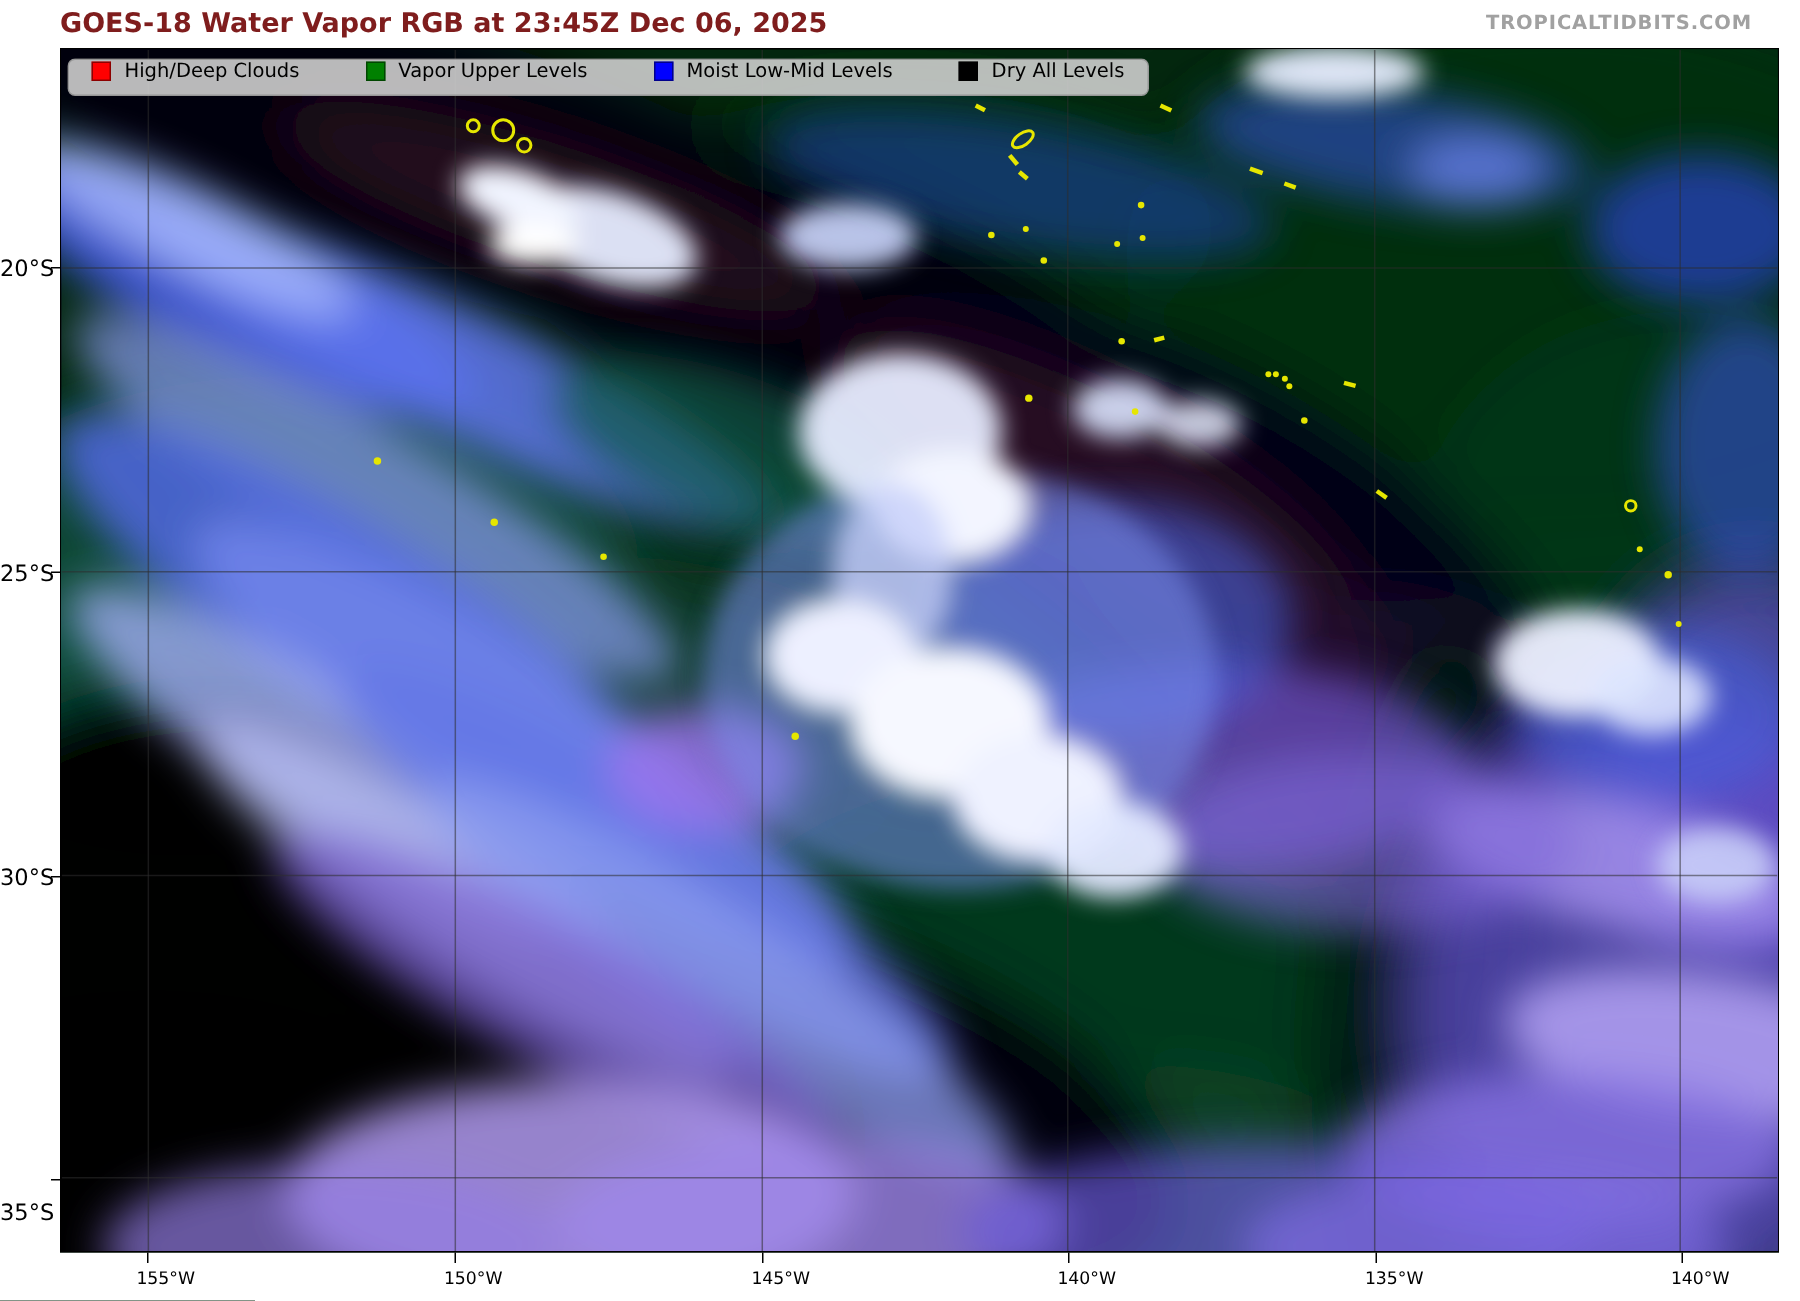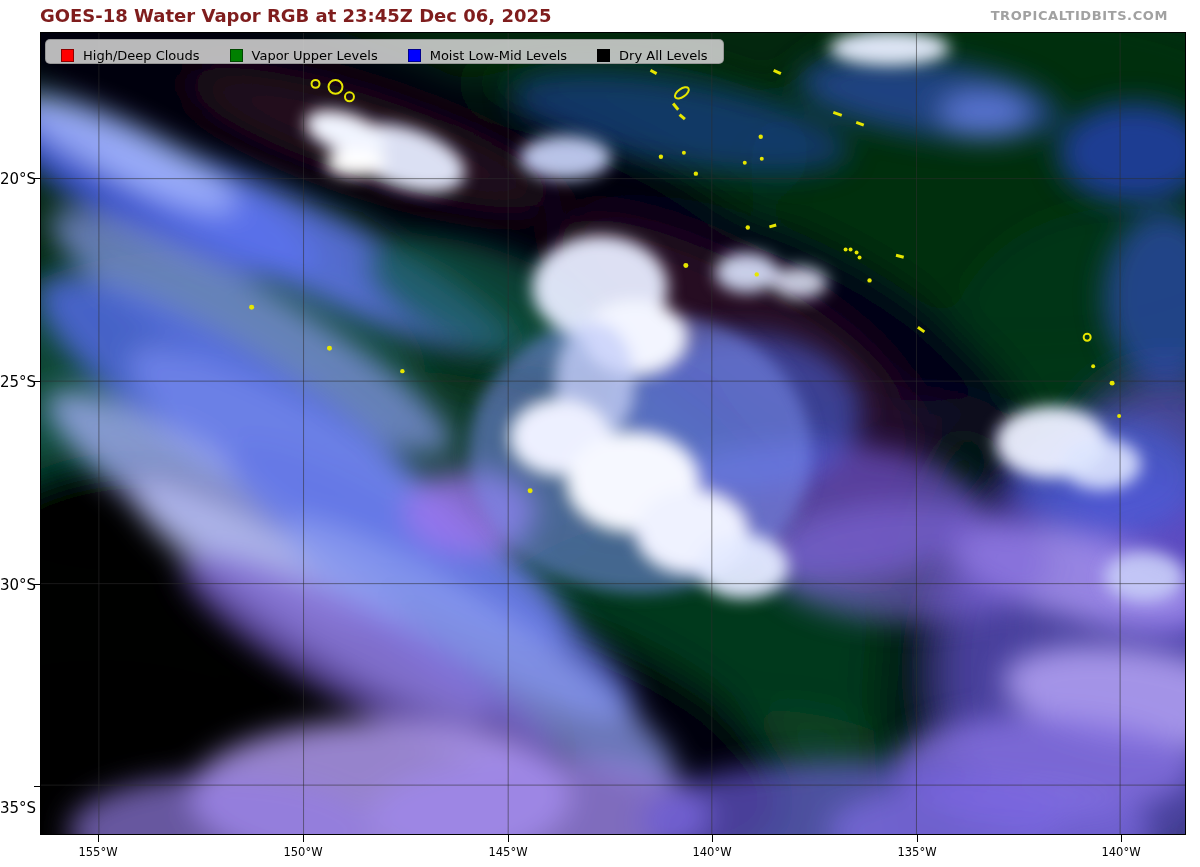--- a/index.html
+++ b/index.html
@@ -14,37 +14,37 @@
   .watermark{
     position:absolute;top:8px;right:32px;font-size:13px;font-weight:bold;
     color:#a1a1a1;letter-spacing:0.6px;white-space:nowrap;
   }
   .map-frame{
     position:absolute;left:40px;top:32px;width:1146px;height:803px;
     border:1px solid #000;box-sizing:border-box;background:#04250f;overflow:hidden;
   }
   .map-frame svg{position:absolute;left:0;top:0;display:block;}
   .legend{
-    position:absolute;left:45px;top:39px;height:23px;display:flex;align-items:flex-end;
-    gap:30px;padding:0 15px;background:rgba(211,211,211,0.88);
+    position:absolute;left:45px;top:39px;height:23px;display:flex;align-items:flex-start;
+    gap:44px;padding:0 15px;background:rgba(211,211,211,0.88);
     border:1px solid rgba(130,130,130,0.65);border-radius:5px;z-index:6;
   }
   .legend-item{display:flex;align-items:center;gap:9px;}
   .swatch{width:13px;height:13px;border:1px solid rgba(0,0,0,0.45);box-sizing:border-box;}
   .swatch-red{background:#ff0000;}
   .swatch-green{background:#008000;}
   .swatch-blue{background:#0000ff;}
   .swatch-black{background:#000000;}
   .legend-label{font-size:13px;color:#000;white-space:nowrap;}
   .ytick-label{
     position:absolute;left:0;width:31px;text-align:left;font-size:15px;color:#000;
   }
   .ytick-mark{position:absolute;left:34px;width:6px;height:1px;background:#000;}
   .xtick-label{
-    position:absolute;top:845px;width:64px;margin-left:-32px;text-align:center;
+    position:absolute;top:845px;width:64px;margin-left:-32px;text-align:right;
     font-size:11.5px;color:#000;
   }
   .xtick-mark{position:absolute;top:835px;width:1px;height:7px;background:#000;}
 </style>
 </head>
 <body>
 
 <div class="fig-title">GOES-18 Water Vapor RGB at 23:45Z Dec 06, 2025</div>
 <div class="watermark">TROPICALTIDBITS.COM</div>
 

